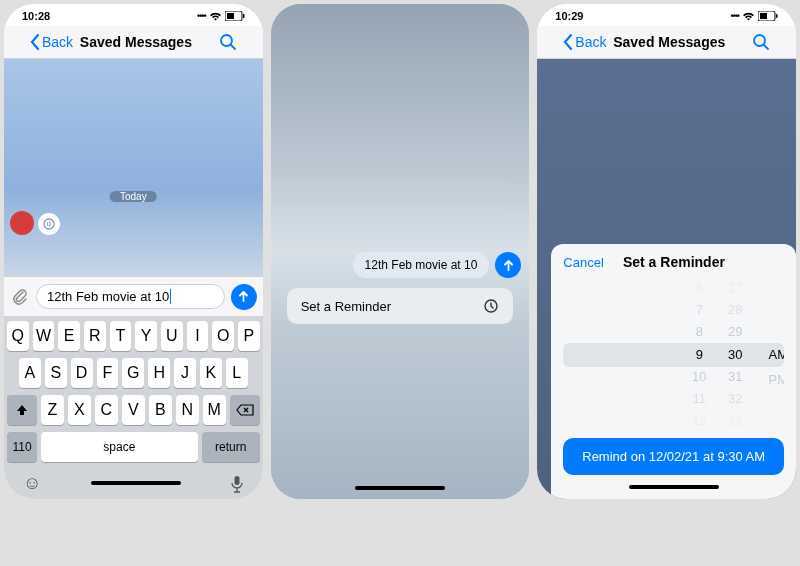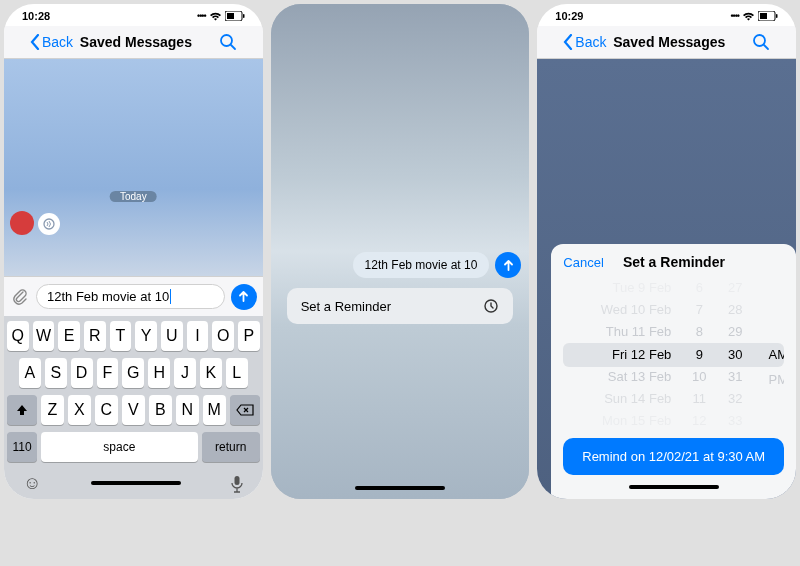--- a/index.html
+++ b/index.html
@@ -236,29 +236,20 @@
     </div>
   </div>
   <div class="chatbg">
     <div class="sheet">
       <div class="sheet-header">
         <span class="sheet-cancel">Cancel</span>
         <span class="sheet-title">Set a Reminder</span>
       </div>
       <div class="picker">
         <div class="pickbar"></div>
-        <div class="pickcol" style="left:8px;width:100px;align-items:flex-end" id="pcol-date">
-            <div class="pickitem" style="opacity: 0.15;">Tue 9 Feb</div>
-            <div class="pickitem" style="opacity: 0.4;">Wed 10 Feb</div>
-            <div class="pickitem" style="opacity: 0.7;">Thu 11 Feb</div>
-            <div class="pickitem sel">Fri 12 Feb</div>
-            <div class="pickitem" style="opacity: 0.7;">Sat 13 Feb</div>
-            <div class="pickitem" style="opacity: 0.4;">Sun 14 Feb</div>
-            <div class="pickitem" style="opacity: 0.15;">Mon 15 Feb</div>
-          </div>
         <div class="pickcol" style="left:122px;width:28px" id="pcol-hour">
             <div class="pickitem" style="opacity: 0.15;">6</div>
             <div class="pickitem" style="opacity: 0.4;">7</div>
             <div class="pickitem" style="opacity: 0.7;">8</div>
             <div class="pickitem sel">9</div>
             <div class="pickitem" style="opacity: 0.7;">10</div>
             <div class="pickitem" style="opacity: 0.4;">11</div>
             <div class="pickitem" style="opacity: 0.15;">12</div>
           </div>
         <div class="pickcol" style="left:158px;width:28px" id="pcol-min">

